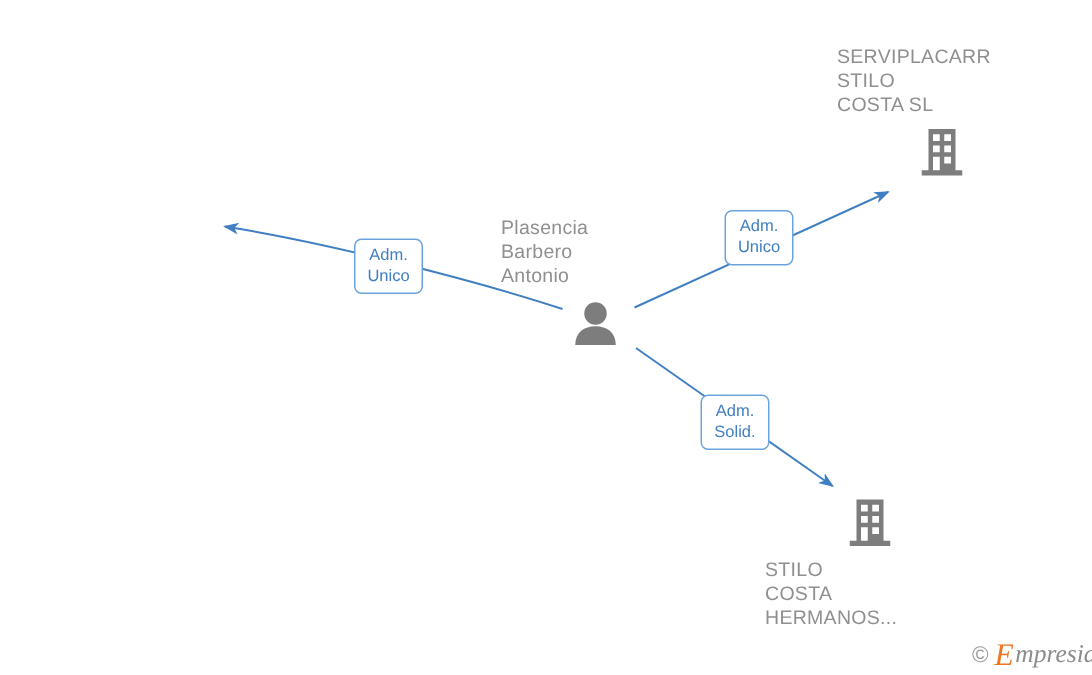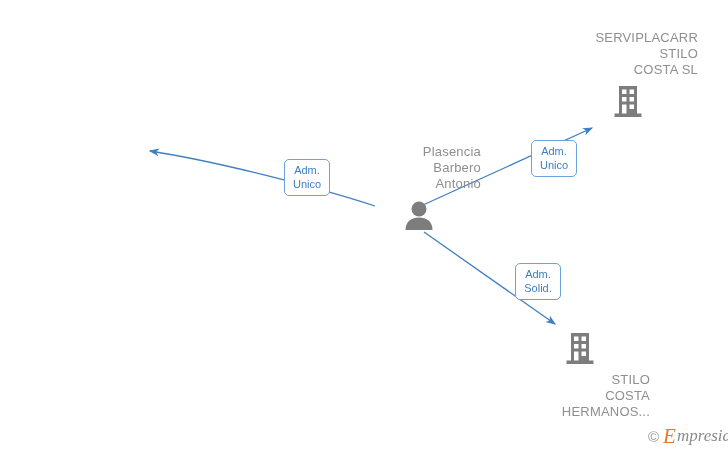--- a/index.html
+++ b/index.html
@@ -19,21 +19,21 @@
   }
   #edges {
     position: absolute;
     left: 0;
     top: 0;
     width: 728px;
     height: 450px;
   }
   .node {
     position: absolute;
-    text-align: right;
+    text-align: left;
   }
   .node-label {
     color: #8f8f8f;
     font-size: 13px;
     line-height: 16px;
     white-space: pre-line;
     letter-spacing: 0.2px;
   }
   .node-label.strong {
     color: #8a8a8a;
@@ -52,21 +52,20 @@
     border: 1px solid #6ba3dd;
     border-radius: 5px;
     background: #ffffff;
     color: #3f7fc2;
     font-size: 11px;
     line-height: 14px;
     text-align: center;
     padding: 3px 6px 4px 6px;
     white-space: pre-line;
     box-sizing: border-box;
-    margin-left: 48px;
   }
   #watermark {
     position: absolute;
     display: flex;
     align-items: center;
     gap: 4px;
   }
   .wm-c {
     color: #9b9b9b;
     font-size: 15px;
@@ -101,21 +100,21 @@
     </defs>
 
     <path d="M375,206 C320,188 220,162 150,151" fill="none" stroke="#3f7fc2" stroke-width="1.3" marker-end="url(#arrowblue)"></path>
 
     <path d="M423,205 L592,128" fill="none" stroke="#3f7fc2" stroke-width="1.3" marker-end="url(#arrowblue)"></path>
 
     <path d="M424,232 L555,324" fill="none" stroke="#3f7fc2" stroke-width="1.3" marker-end="url(#arrowblue)"></path>
   </svg>
 
 
-  <div class="node" style="left:356px; top:144px; width:125px;">
+  <div class="node" style="left:334px; top:144px; width:125px;">
     <div class="node-label">Plasencia
 Barbero
 Antonio</div>
     <div class="icon-wrap" style="margin-top:8px;">
       <svg width="32" height="30" viewBox="0 0 32 30">
         <circle cx="16" cy="9" r="7.5" fill="#7d7d7d"></circle>
         <path d="M2.5,30 C2.5,21.5 8.5,17.5 16,17.5 C23.5,17.5 29.5,21.5 29.5,30 Z" fill="#7d7d7d"></path>
       </svg>
     </div>
   </div>

